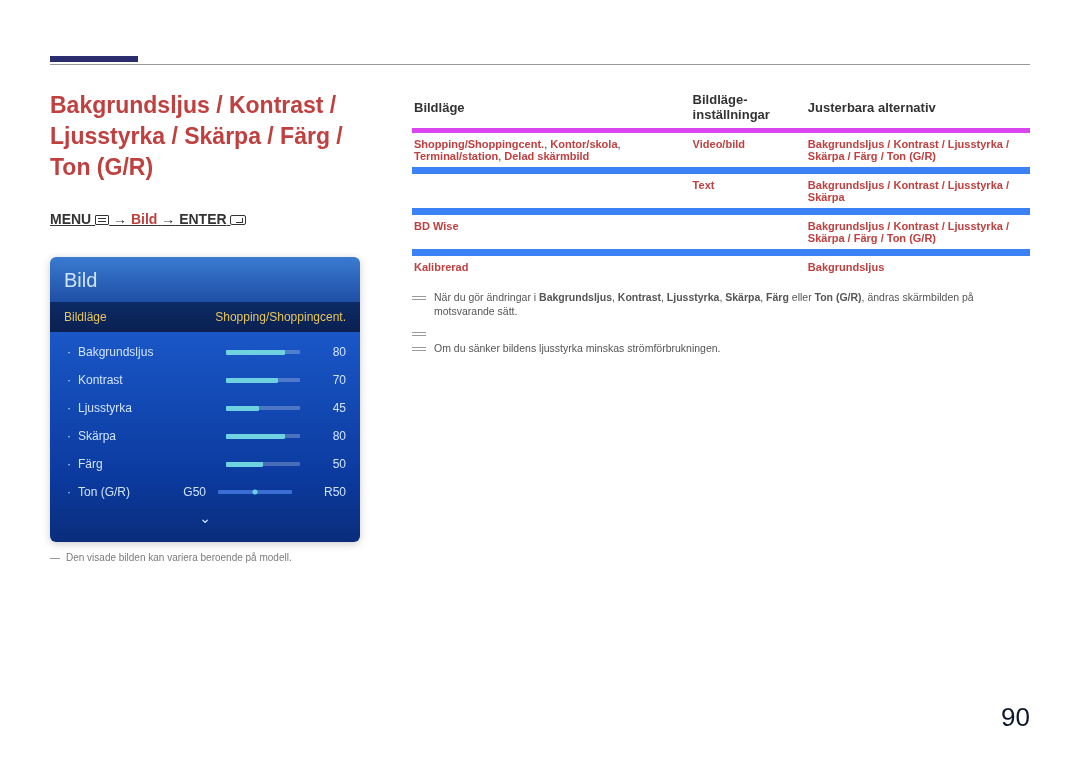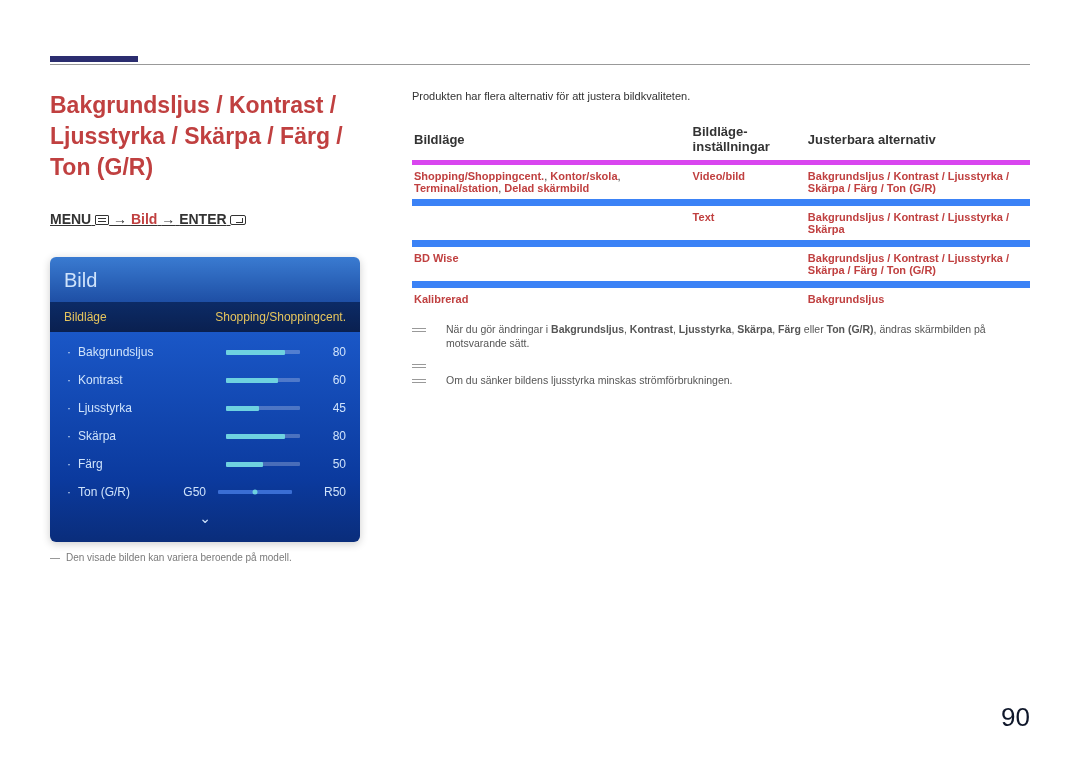--- a/index.html
+++ b/index.html
@@ -35,21 +35,21 @@
 .footnote { font-size: 10px; color: #7a7a7a; margin-top: 10px; }
 .footnote .dash { margin-right: 6px; }
 .rightcol { flex: 1; font-size: 11px; }
 .intro-text { margin-top: 2px; margin-bottom: 18px; font-size: 11px; }
 table.modes { width: 100%; border-collapse: collapse; font-size: 11px; }
 table.modes th { text-align: left; font-weight: 700; font-size: 13px; padding: 4px 6px 6px 2px; }
 table.modes td { vertical-align: top; padding: 5px 6px 5px 2px; border-top: 7px solid #3b82f6; }
 table.modes .red { color: #c04040; font-weight: 700; }
 table.modes tr:first-child td { border-top: 5px solid #d946ef; }
 .notes { margin-top: 12px; }
-.notes .note { display: flex; gap: 20px; font-size: 10.5px; color: #555; margin-bottom: 8px; line-height: 1.35; }
+.notes .note { display: flex; gap: 8px; font-size: 10.5px; color: #555; margin-bottom: 8px; line-height: 1.35; }
 .notes .dash { flex: none; width: 14px; height: 1px; background: #999; margin-top: 6px; position: relative; }
 .notes .dash::after { content: ""; position: absolute; left: 0; bottom: -3px; width: 14px; border-top: 1px solid #999; }
 .page-number { position: absolute; right: 50px; bottom: 30px; font-size: 26px; color: #0f172a; }
 </style>
 </head>
 <body>
 
 <div class="page">
   <div class="top-rule"></div>
   <div class="accent-bar"></div>
@@ -82,21 +82,21 @@
                 <span class="fill" style="width:80%"></span>
               </span>
               <span class="val">80</span>
             </div>
           <div class="tv-row">
               <span class="bullet">·</span>
               <span class="label">Kontrast</span>
               <span class="slider">
                 <span class="fill" style="width:70%"></span>
               </span>
-              <span class="val">60</span>
+              <span class="val">70</span>
             </div>
           <div class="tv-row">
               <span class="bullet">·</span>
               <span class="label">Ljusstyrka</span>
               <span class="slider">
                 <span class="fill" style="width:45%"></span>
               </span>
               <span class="val">45</span>
             </div>
           <div class="tv-row">
@@ -125,21 +125,20 @@
               <span class="r">R50</span>
             </div>
           <div class="tv-chevron">⌄</div>
         </div>
       </div>
 
       <div class="footnote"><span class="dash">―</span><span>Den visade bilden kan variera beroende på modell.</span></div>
     </div>
 
     <div class="rightcol">
-      <p class="intro-text">Produkten har flera alternativ för att justera bildkvaliteten.</p>
 
       <table class="modes">
         <thead>
           <tr>
             <th>Bildläge</th>
             <th>Bildläge-inställningar</th>
             <th>Justerbara alternativ</th>
           </tr>
         </thead>
         <tbody>

